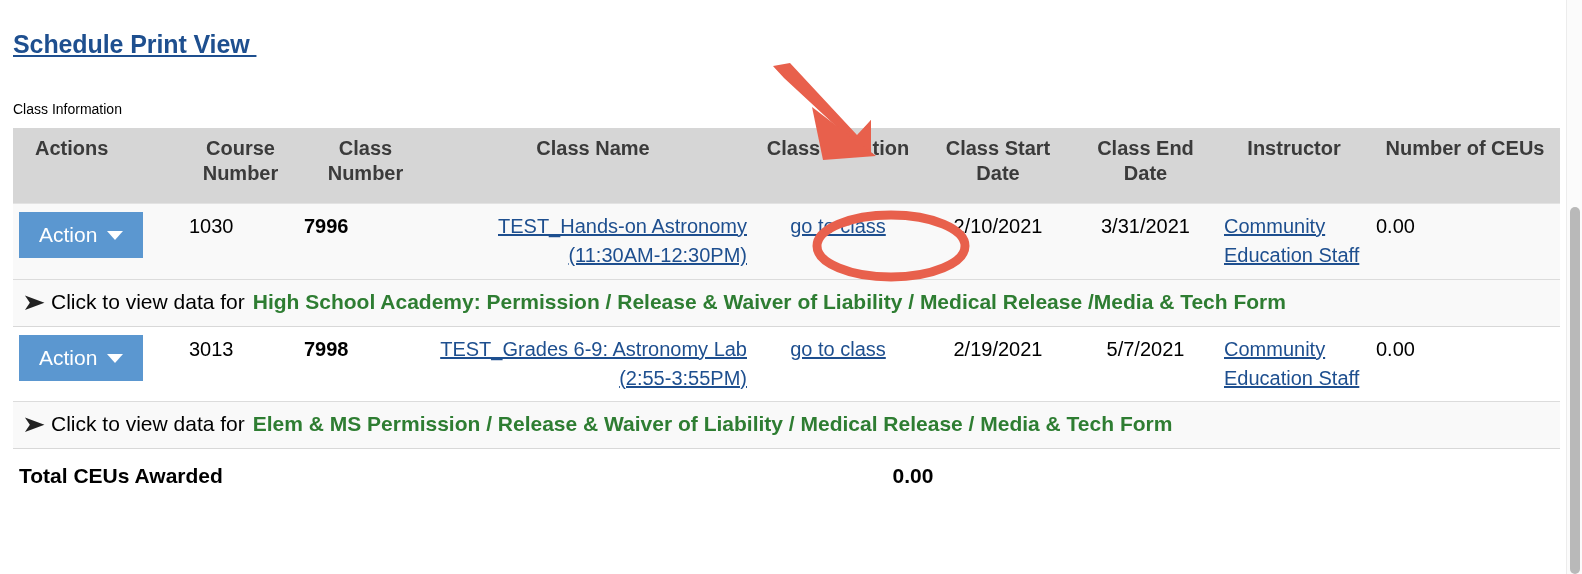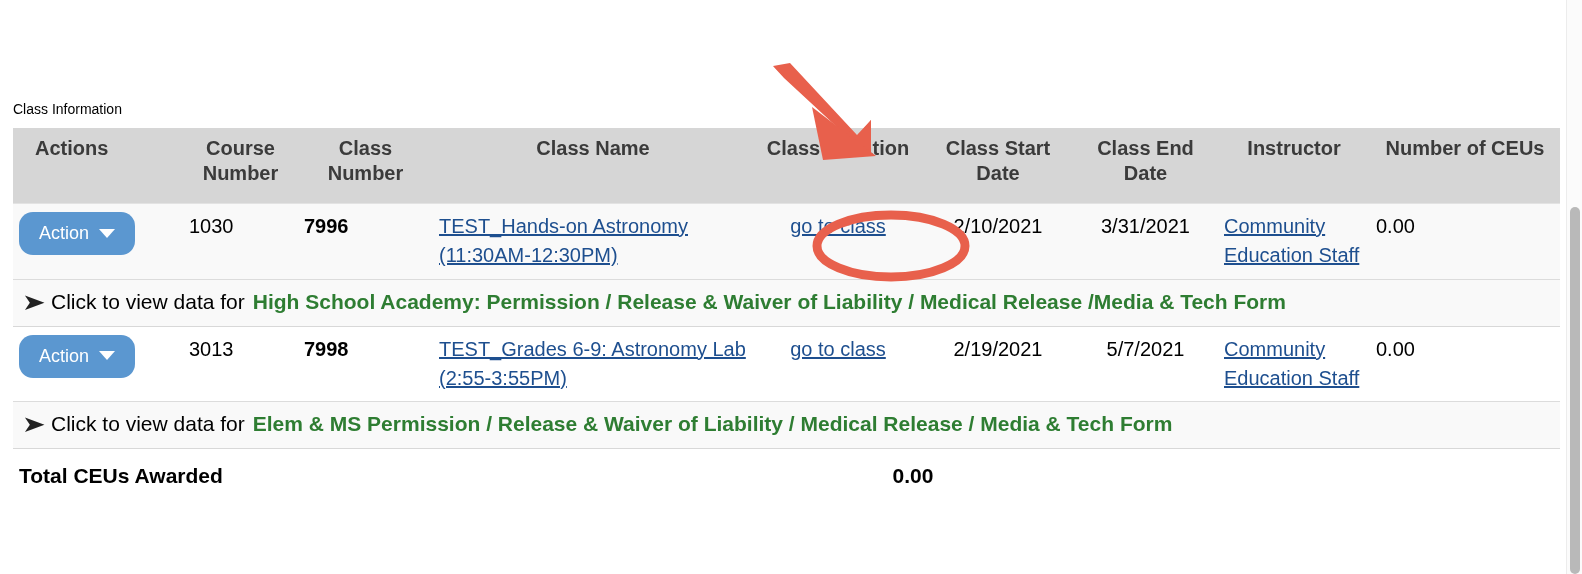--- a/index.html
+++ b/index.html
@@ -80,40 +80,40 @@
     border-top: 1px solid #e3e3e3;
     border-bottom: 1px solid #dcdcdc;
     line-height: 1.47;
   }
   tr.datarow td { background: #f9f9f9; }
   tr.datarow.r2 td { background: #ffffff; }
 
   td.c-actions   { text-align: left; padding-left: 4px; padding-top: 9px; }
   td.c-course    { text-align: left; padding-left: 8px; }
   td.c-classnum  { text-align: left; padding-left: 14px; font-weight: bold; }
-  td.c-name      { text-align: left; padding-left: 10px; }
+  td.c-name      { text-align: right; padding-left: 10px; }
   td.c-loc       { text-align: center; }
   td.c-start     { text-align: center; }
   td.c-end       { text-align: center; }
   td.c-instr     { text-align: left; padding-left: 8px; }
   td.c-ceu       { text-align: left; padding-left: 4px; }
 
   .lnk {
     color: #1e4f8f;
     text-decoration: underline;
     cursor: pointer;
   }
 
   .action-btn {
     display: inline-block;
     background: #5b97d0;
     color: #ffffff;
-    font-size: 18px;
+    font-size: 21px;
     border: none;
-    border-radius: 14px;
+    border-radius: 0;
     padding: 12px 20px 13px 20px;
     cursor: pointer;
     font-family: "Liberation Sans", sans-serif;
     line-height: 1;
     white-space: nowrap;
   }
   .action-btn .caret {
     display: inline-block;
     margin-left: 10px;
     width: 0; height: 0;
@@ -197,20 +197,23 @@
     height: 367px;
     background: #b9b9b9;
     border-radius: 5px;
   }
 </style>
 </head>
 <body>
 
 <div id="page">
 
+  <div class="print-link-wrap">
+    <a class="print-link">Schedule Print View </a>
+  </div>
 
   <div class="section-title">Class Information</div>
 
   <div class="table-wrap">
     <table class="ci">
       <colgroup>
         <col style="width:170px">
         <col style="width:115px">
         <col style="width:135px">
         <col style="width:320px">

